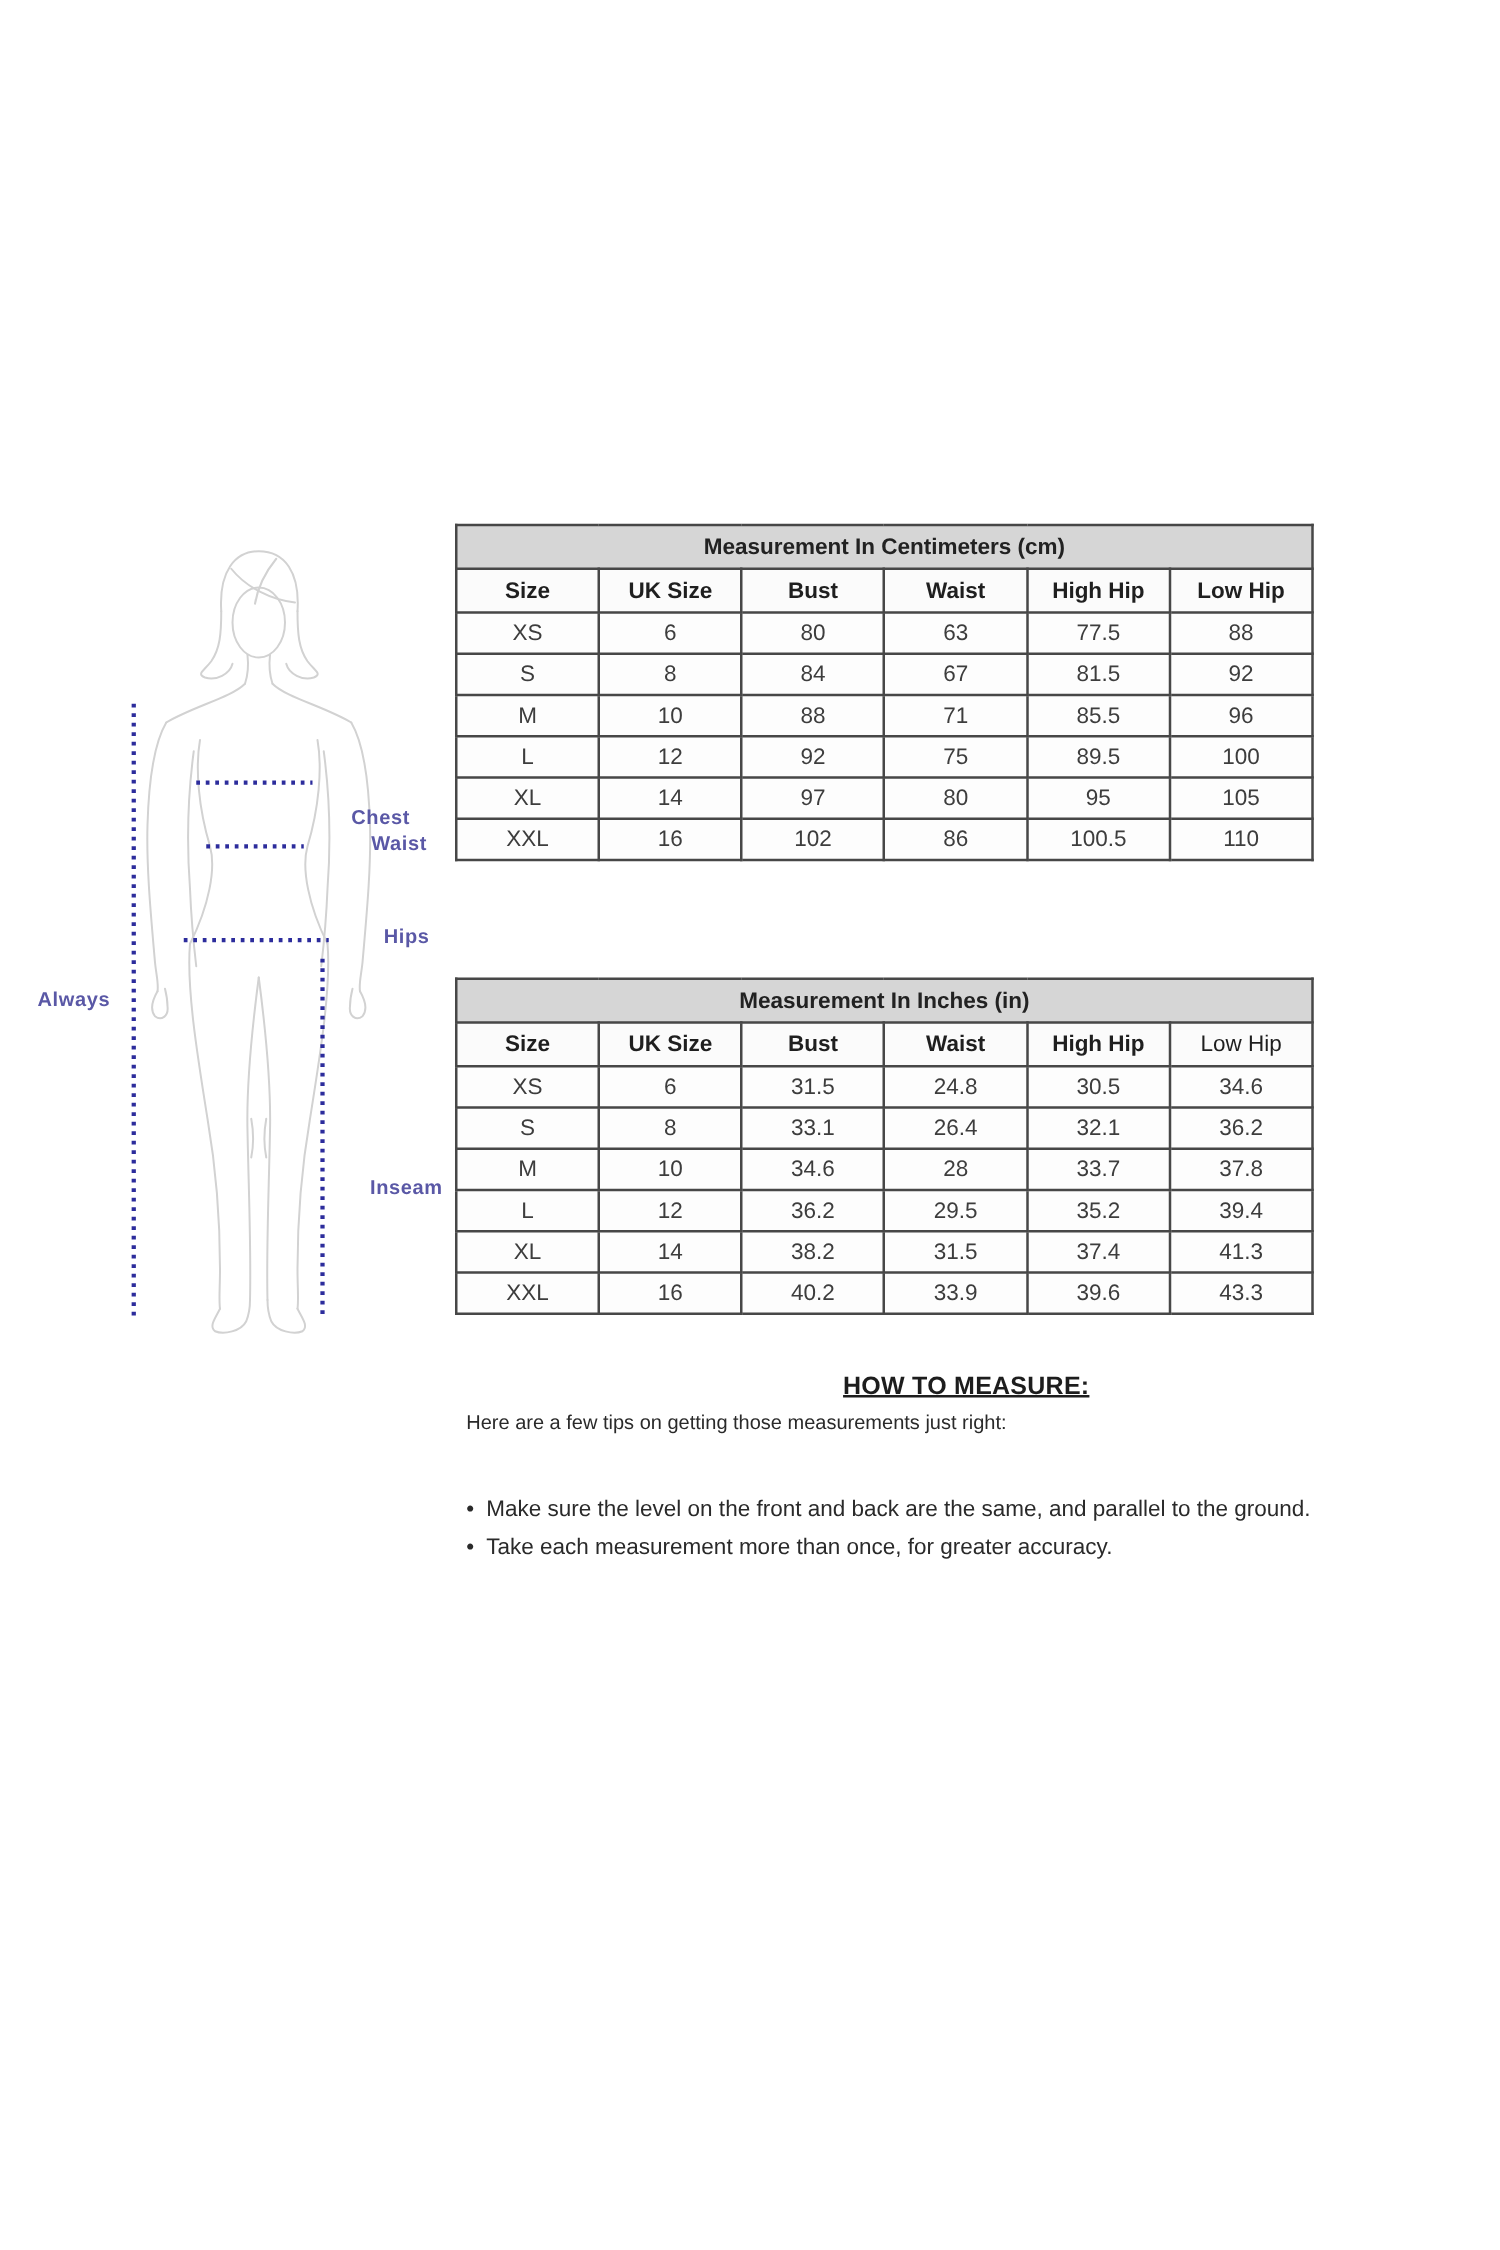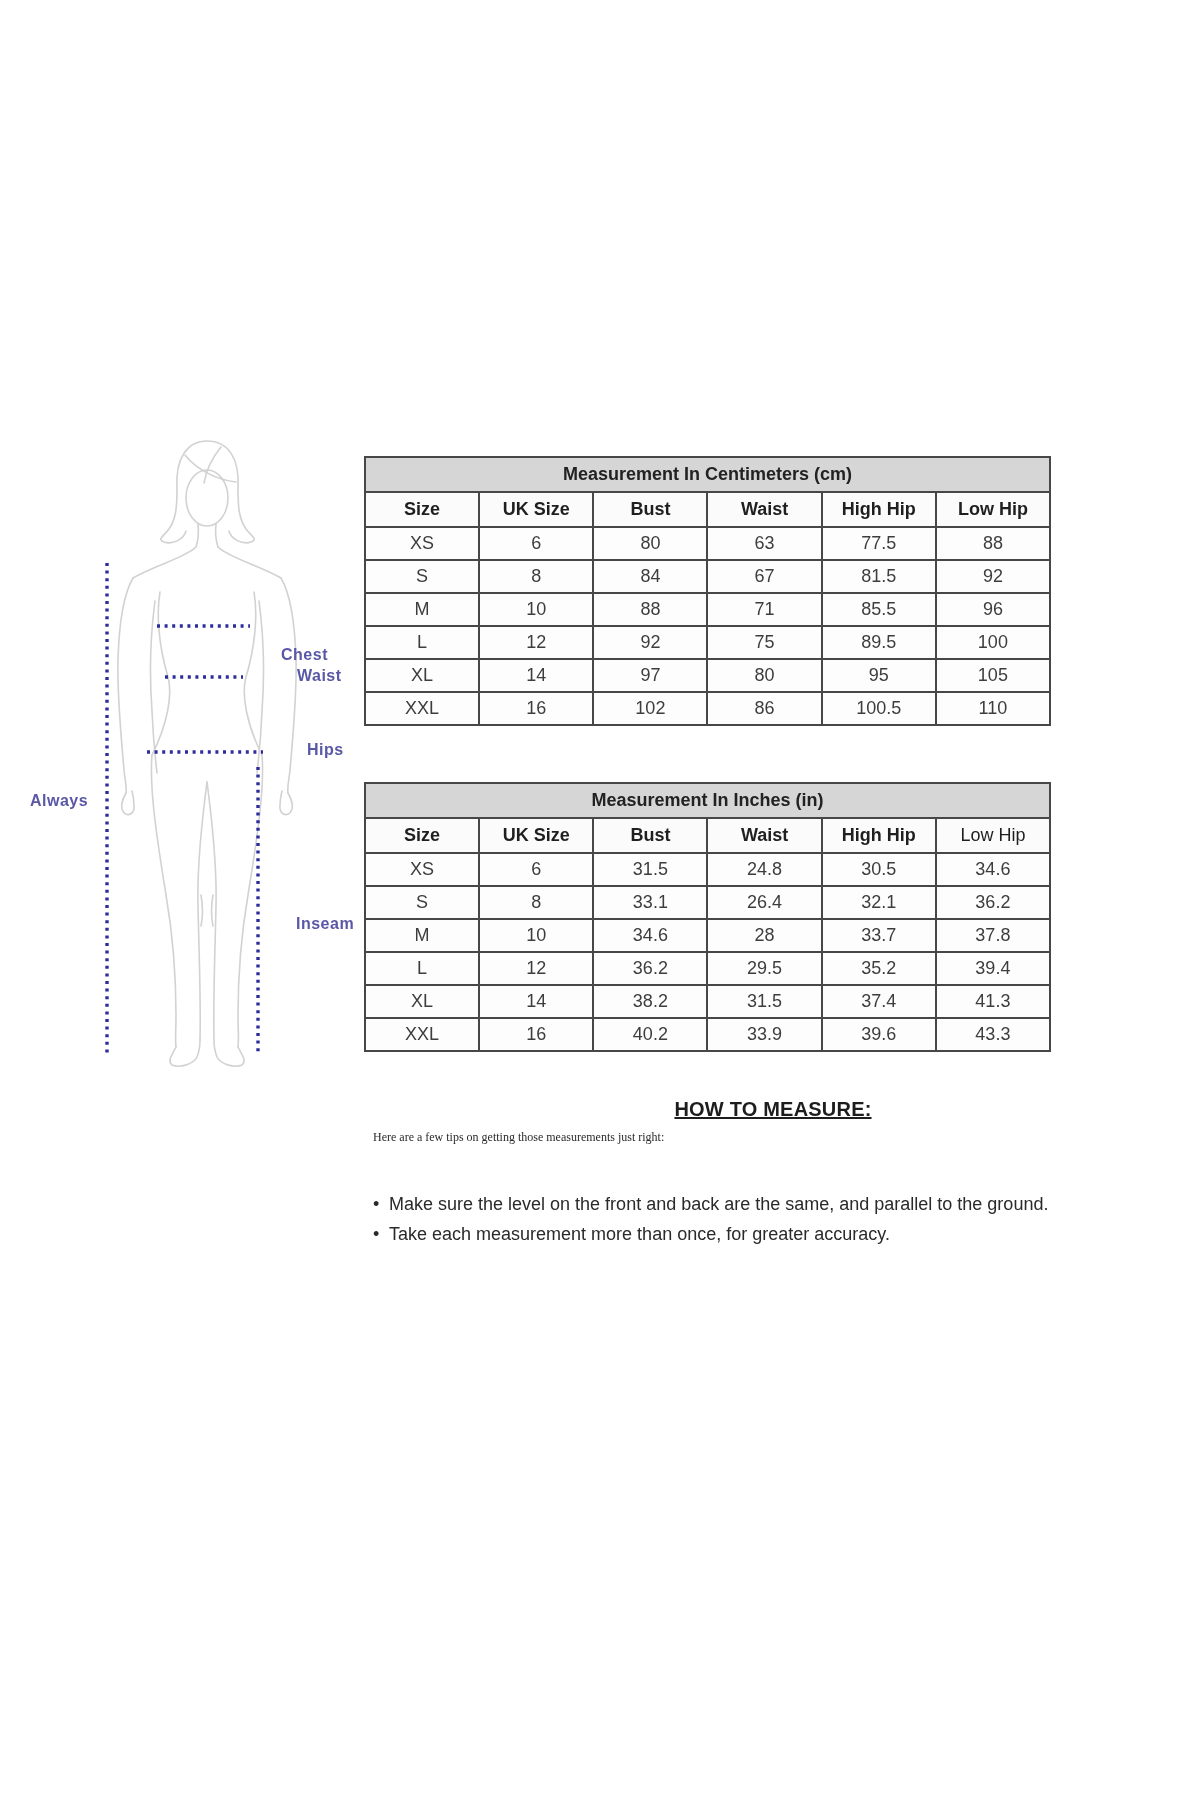--- a/index.html
+++ b/index.html
@@ -14,45 +14,45 @@
   .dotted { fill:none; stroke:#2c2c9c; stroke-width:3.4; stroke-dasharray:3 4.6; }
 
   .fig-label {
     position:absolute; color:#5a58a6; font-size:16px; font-weight:700;
     letter-spacing:0.5px; white-space:nowrap;
   }
   #lbl-chest  { left:281px; top:616px;margin-top:30px; }
   #lbl-waist  { left:297px; top:667px; }
   #lbl-hips   { left:307px; top:741px; }
   #lbl-length { left:30px;  top:792px; }
-  #lbl-inseam { left:296px; top:915px; }
+  #lbl-inseam { left:296px; top:942px; }
 
   
   .size-table {
     position:absolute; left:364px; width:687px;
     border-collapse:collapse; table-layout:fixed;
     font-size:18px; color:#2e2e2e; background:#fdfdfd;
   }
-  #table-cm { top:456px; }
+  #table-cm { top:419px; }
   #table-in { top:765px;margin-top:17px; }
   .size-table th, .size-table td { border:2px solid #474747; text-align:center; padding:0; }
   .title-row th {
     height:33px; background:#d6d6d6; font-weight:700; font-size:18px; color:#222;
   }
   .head-row th { height:33px; background:#fbfbfb; font-weight:700; color:#1f1f1f; }
   #table-in .head-row th:last-child { font-weight:400; }  
   .size-table td { height:31px; color:#3d3d3d; }
 
   
   #howto { position:absolute; left:373px; top:1098px; width:800px; color:#2a2a2a; }
   #howto-heading {
     font-size:20px; font-weight:700; text-decoration:underline;
     letter-spacing:0.2px; color:#1d1d1d;text-align:center;
   }
-  #howto-intro { margin-top:9px; font-size:12px;font-family:Liberation Serif, serif; }
+  #howto-intro { margin-top:9px; font-size:16px; }
   #tips { margin-top:44px; }
   .tip { font-size:18px; line-height:30px; white-space:nowrap; }
   .tip .bullet { display:inline-block; width:16px; }
 </style>
 </head>
 <body>
 
 <div id="canvas">
 
   <svg id="figure-svg" viewBox="0 0 340 650">

